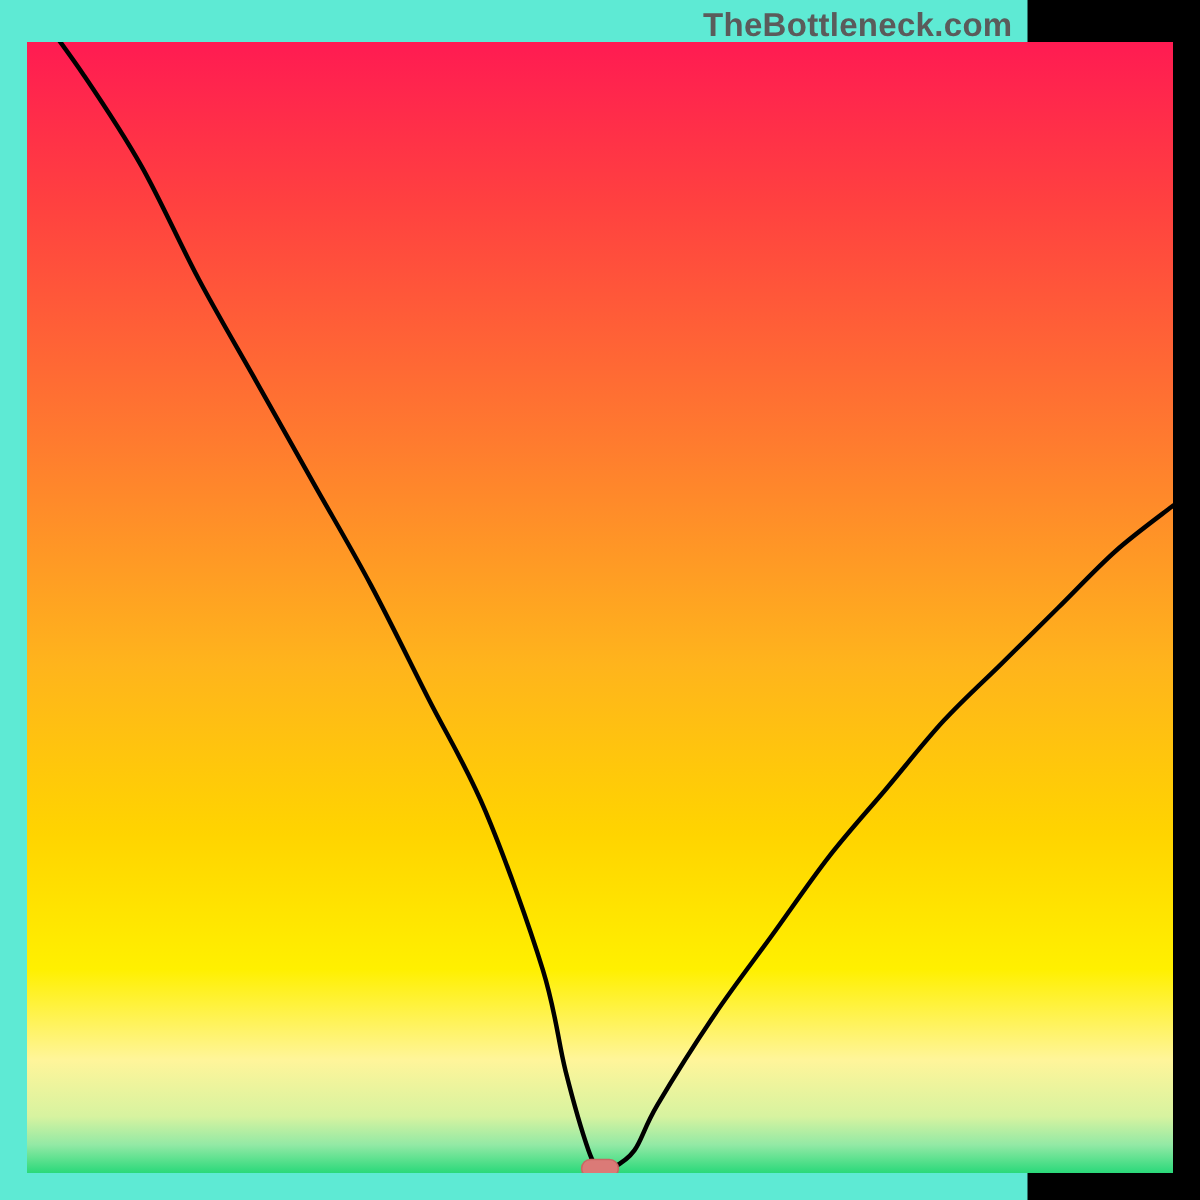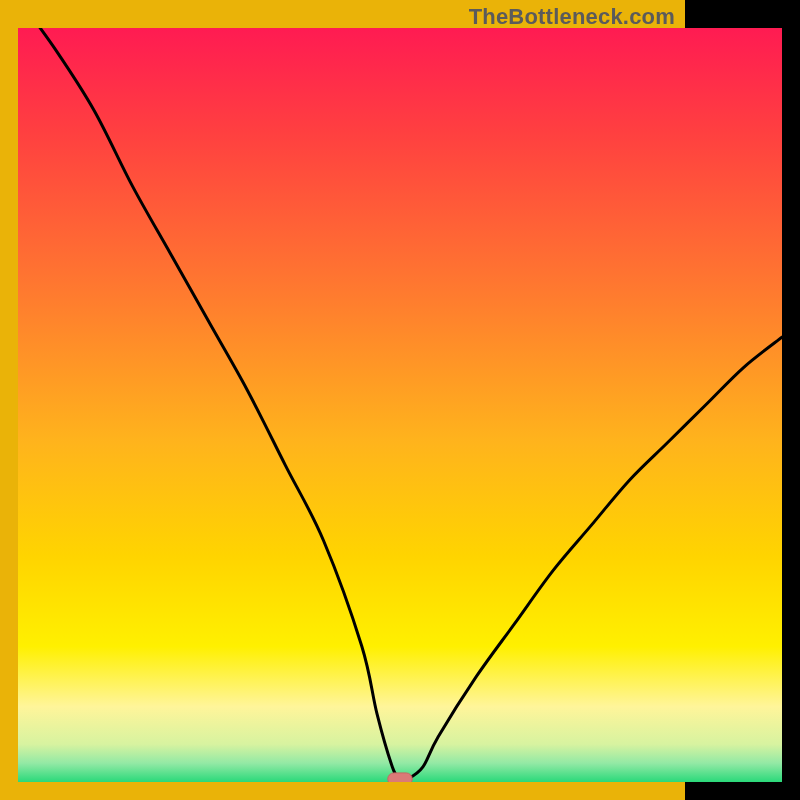--- a/index.html
+++ b/index.html
@@ -8,21 +8,21 @@
     width: 800px;
     height: 800px;
     background: #000000;
     font-family: Arial, Helvetica, sans-serif;
     overflow: hidden;
   }
   .frame {
     position: relative;
     width: 685px;
     height: 800px;
-    background: #eab308;
+    background: #5eead4;
   }
   .watermark {
     position: absolute;
     top: 4px;
     right: 10px;
     color: #5b5b5b;
     font-size: 22px;
     font-weight: 600;
     letter-spacing: 0.2px;
     z-index: 5;

